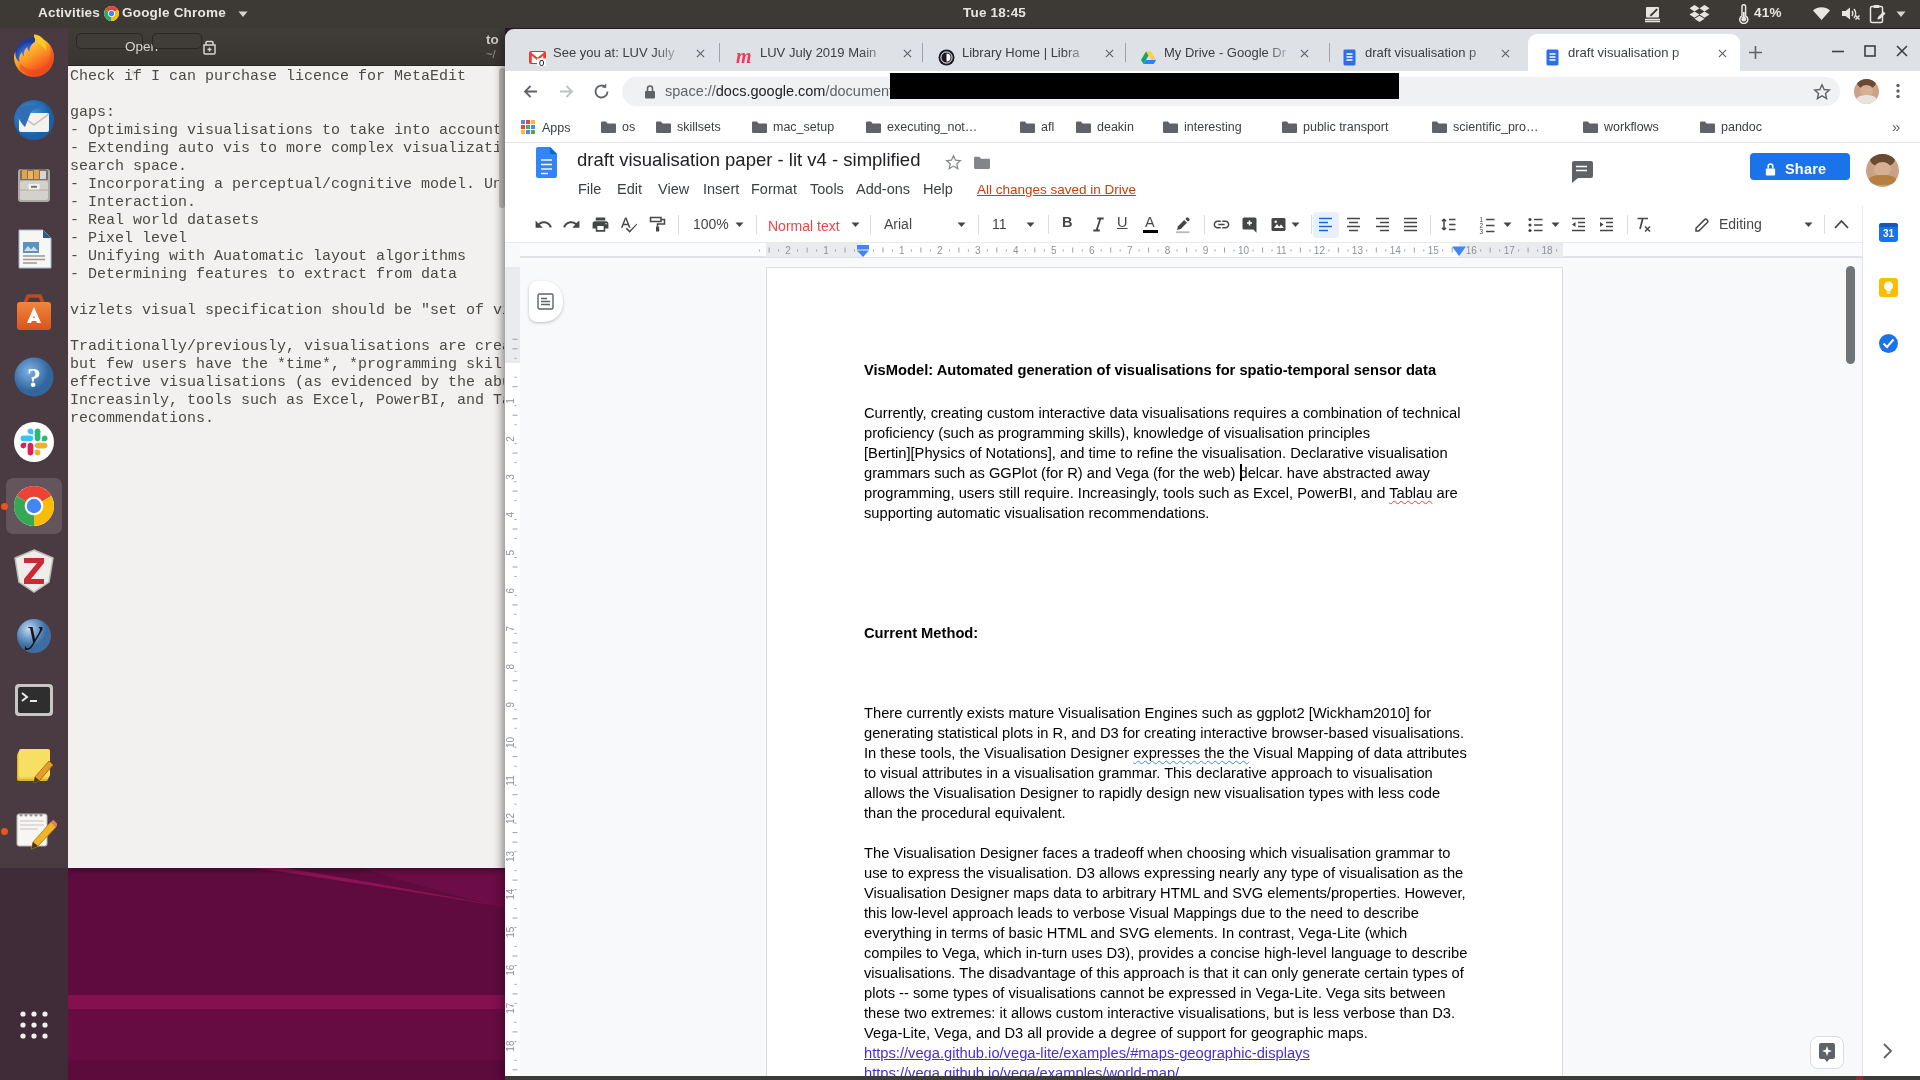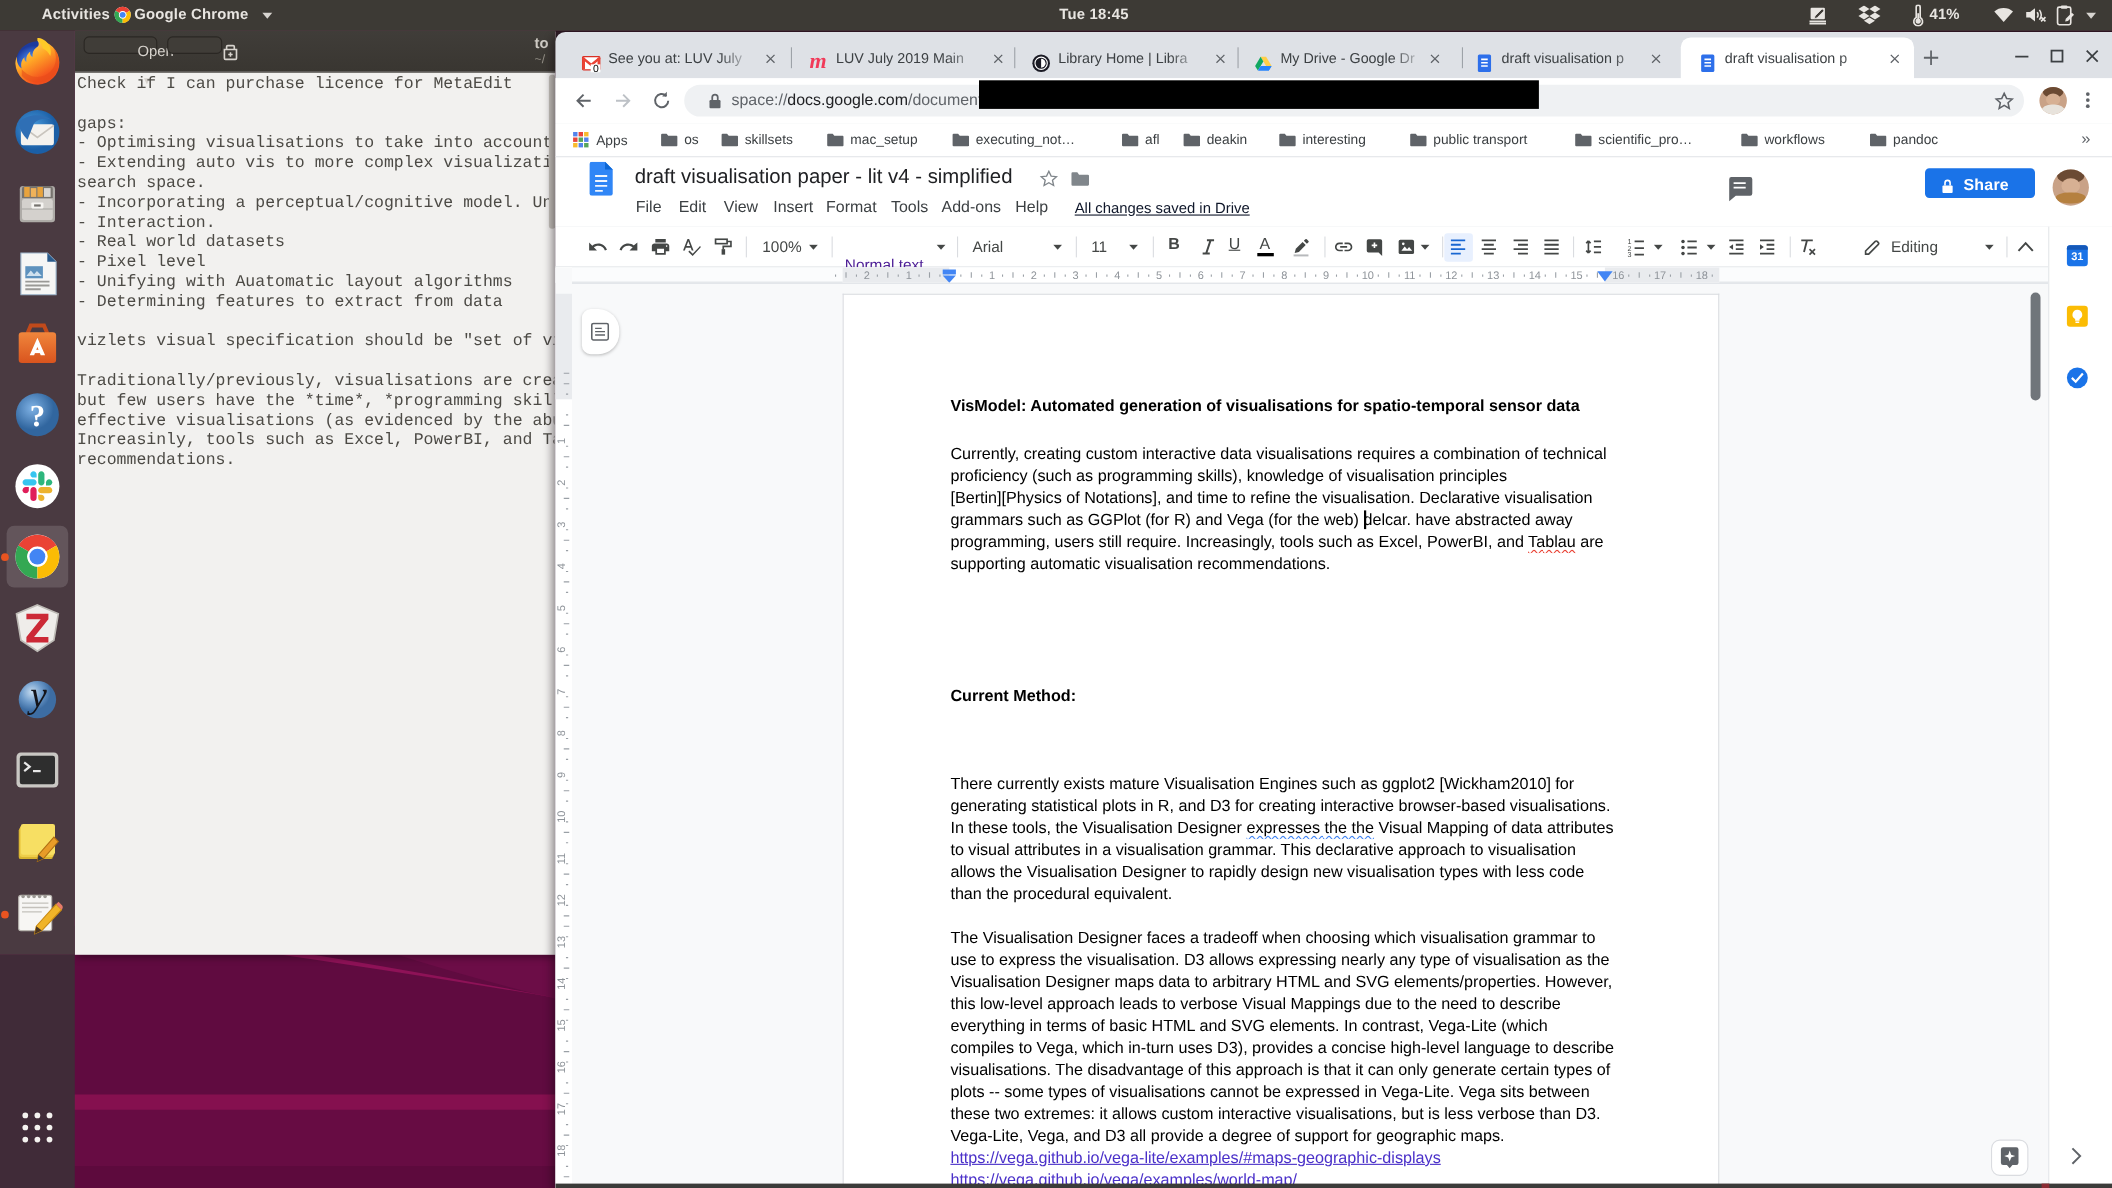--- a/index.html
+++ b/index.html
@@ -465,21 +465,21 @@
           <path d="M1 2.5 a1 1 0 0 1 1-1 h4 l1.5 2 H15 a1 1 0 0 1 1 1 V12 a1 1 0 0 1 -1 1 H2 a1 1 0 0 1 -1-1 Z" fill="#80868B"></path>
         </svg>
       <div class="menuitem" style="left:73px; top:38px;">File</div>
       <div class="menuitem" style="left:112px; top:38px;">Edit</div>
       <div class="menuitem" style="left:153px; top:38px;">View</div>
       <div class="menuitem" style="left:198px; top:38px;">Insert</div>
       <div class="menuitem" style="left:246px; top:38px;">Format</div>
       <div class="menuitem" style="left:305px; top:38px;">Tools</div>
       <div class="menuitem" style="left:351px; top:38px;">Add-ons</div>
       <div class="menuitem" style="left:418px; top:38px;">Help</div>
-      <div class="menuitem" style="left:472px; top:38px; color:#0f172a; font-size:13.5px; text-decoration:underline; padding-top:1px;">All changes saved in Drive</div>
+      <div class="menuitem" style="left:472px; top:38px; color:#c2410c; font-size:13.5px; text-decoration:underline; padding-top:1px;">All changes saved in Drive</div>
       <svg style="position:absolute; left:1064px; top:17px;" width="25" height="24" viewBox="0 0 25 24">
           <path d="M2 2 a2 2 0 0 1 2-2 h17 a2 2 0 0 1 2 2 v13 a2 2 0 0 1 -2 2 H8 l-6 5 z" fill="#5F6368" transform="translate(1,1)"></path>
           <path d="M7 6.5 h11 M7 10.5 h11" stroke="#fff" stroke-width="1.6"></path>
         </svg>
       <div style="position:absolute; left:1245px; top:10px; width:100px; height:27px; background:#1A73E8; border-radius:4px;">
         <svg style="position:absolute; left:14px; top:9px;" width="13" height="15" viewBox="0 0 14 16">
             <rect x="2" y="7" width="10" height="7.5" rx="1" fill="#fff"></rect>
             <path d="M4.5 7 V4.5 a2.5 2.5 0 0 1 5 0 V7" fill="none" stroke="#fff" stroke-width="1.6"></path>
           </svg>
         <div style="position:absolute; left:35px; top:8px; color:#fff; font-size:14.5px; font-weight:bold; letter-spacing:0.2px;">Share</div>
@@ -507,21 +507,21 @@
           <rect x="2.5" y="2.5" width="10.5" height="4" fill="none" stroke="#444746" stroke-width="1.5"></rect>
           <path d="M13 4.5 h3.5 v4.5 h-7 v2.5" fill="none" stroke="#444746" stroke-width="1.5"></path>
           <rect x="8" y="11.5" width="3.2" height="5" fill="#444746"></rect>
         </svg>
       <div class="sep" style="left:173px;"></div>
       <div style="position:absolute; left:188px; top:10px; font-size:14px; color:#444746;">100%</div>
       <svg style="position:absolute; left:230px; top:16px;" width="9" height="6" viewBox="0 0 9 6">
           <path d="M0.5 0.5 L4.5 5 L8.5 0.5 Z" fill="#444746"></path>
         </svg>
       <div class="sep" style="left:251px;"></div>
-      <div style="position:absolute; left:263px; top:26px; font-size:14px; color:#4c1d95;">Normal text</div>
+      <div style="position:absolute; left:263px; top:12px; font-size:14px; color:#ef4444;">Normal text</div>
       <svg style="position:absolute; left:346px; top:16px;" width="9" height="6" viewBox="0 0 9 6">
           <path d="M0.5 0.5 L4.5 5 L8.5 0.5 Z" fill="#444746"></path>
         </svg>
       <div class="sep" style="left:365px;"></div>
       <div style="position:absolute; left:379px; top:10px; font-size:14px; color:#444746;">Arial</div>
       <svg style="position:absolute; left:452px; top:16px;" width="9" height="6" viewBox="0 0 9 6">
           <path d="M0.5 0.5 L4.5 5 L8.5 0.5 Z" fill="#444746"></path>
         </svg>
       <div class="sep" style="left:473px;"></div>
       <div style="position:absolute; left:487px; top:10px; font-size:14px; color:#444746;">11</div>

